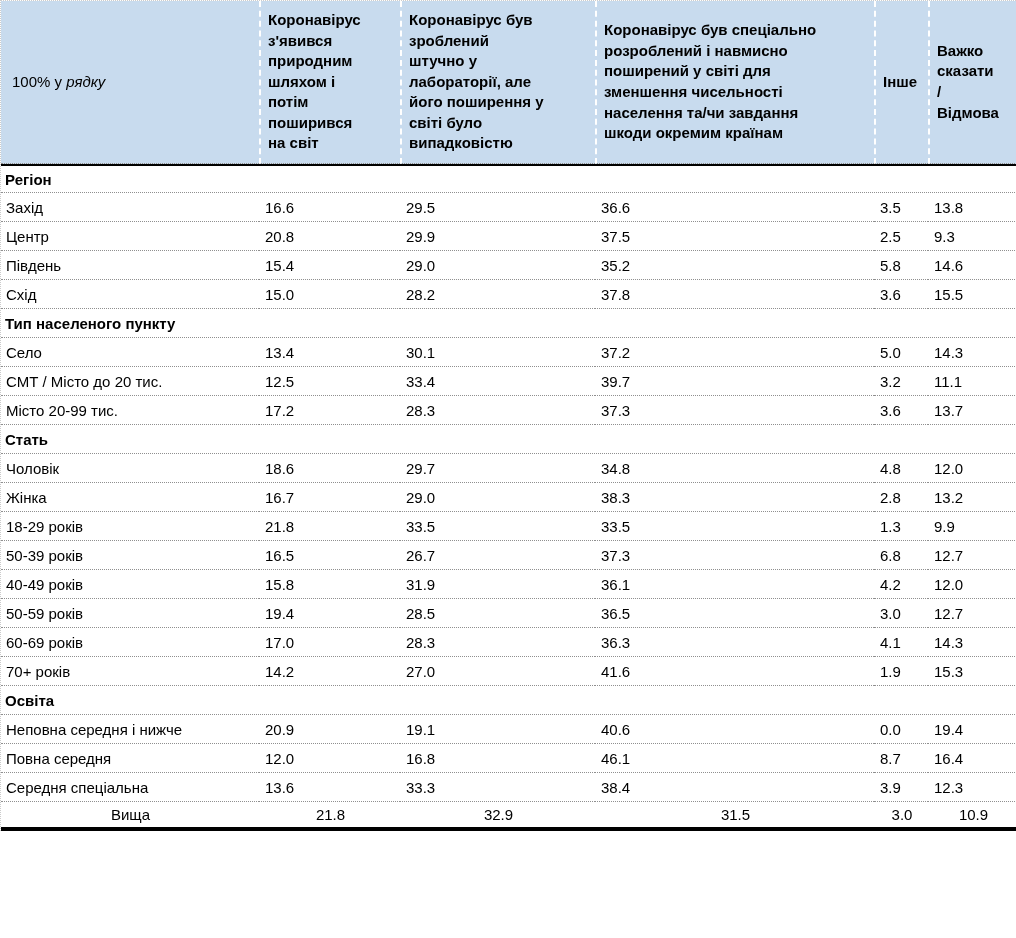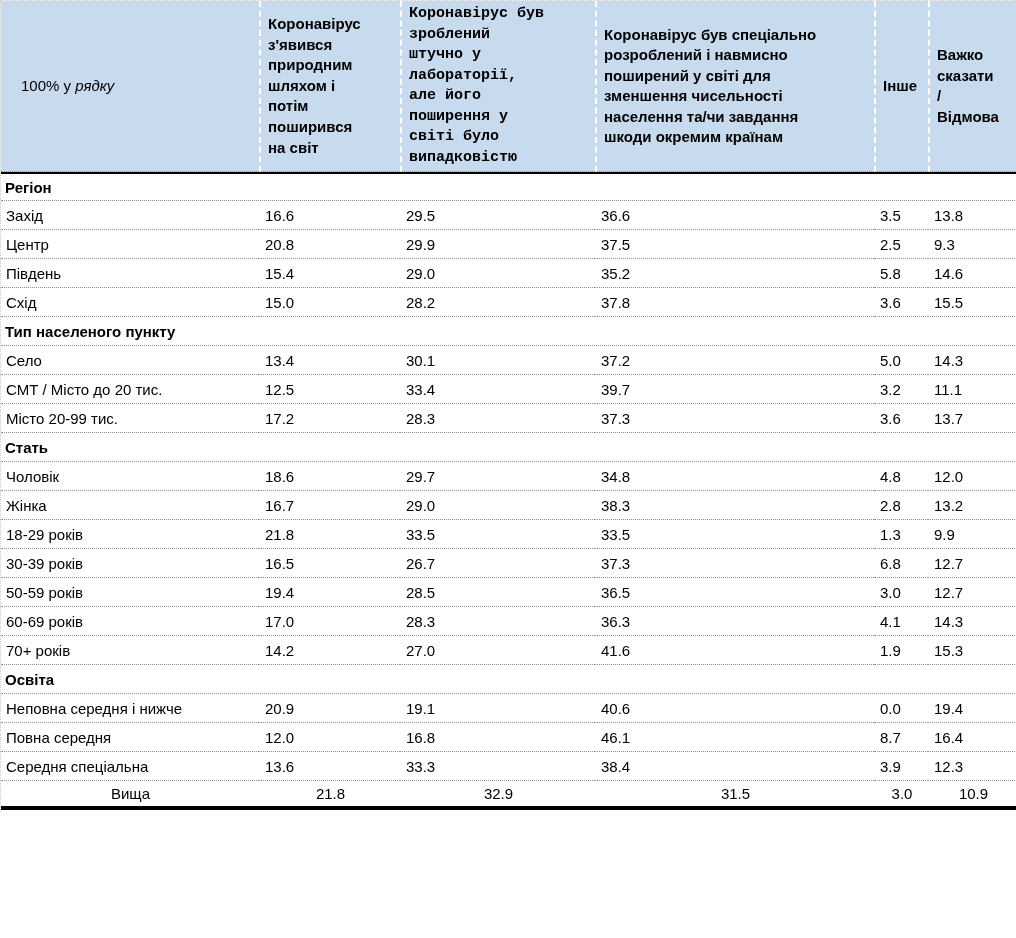--- a/index.html
+++ b/index.html
@@ -29,23 +29,23 @@
     background: #c8dbee;
     height: 163px;
     vertical-align: middle;
     text-align: left;
     font-weight: bold;
     line-height: 1.37;
     padding: 3px 8px 3px 7px;
     border-bottom: 1px dotted #8f8f8f;
   }
   thead th + th { border-left: 2px dashed #ffffff; }
-  th.corner { font-weight: normal; padding-left: 20px; }
+  th.corner { font-weight: normal; padding-left: 11px; }
   th.c1 { padding-right: 30px; }
-  th.c2 { padding-right: 48px; font-family: Liberation Mono, monospace; }
+  th.c2 { padding-right: 48px; }
   th.c3 { padding-right: 30px; }
   th.c4 { padding-right: 4px; }
   th.c5 { padding-right: 18px; }
 
   
   tbody td {
     height: 29px;
     vertical-align: middle;
     padding: 0 4px 0 6px;
     border-bottom: 1px dotted #8f8f8f;
@@ -167,26 +167,34 @@
         </tr>
         <tr>
           <td class="label">18-29 років</td>
           <td>21.8</td>
           <td>33.5</td>
           <td>33.5</td>
           <td>1.3</td>
           <td>9.9</td>
         </tr>
         <tr>
-          <td class="label">30-39 років</td>
+          <td class="label">50-39 років</td>
           <td>16.5</td>
           <td>26.7</td>
           <td>37.3</td>
           <td>6.8</td>
           <td>12.7</td>
+        </tr>
+        <tr>
+          <td class="label">40-49 років</td>
+          <td>15.8</td>
+          <td>31.9</td>
+          <td>36.1</td>
+          <td>4.2</td>
+          <td>12.0</td>
         </tr>
         <tr>
           <td class="label">50-59 років</td>
           <td>19.4</td>
           <td>28.5</td>
           <td>36.5</td>
           <td>3.0</td>
           <td>12.7</td>
         </tr>
         <tr>

